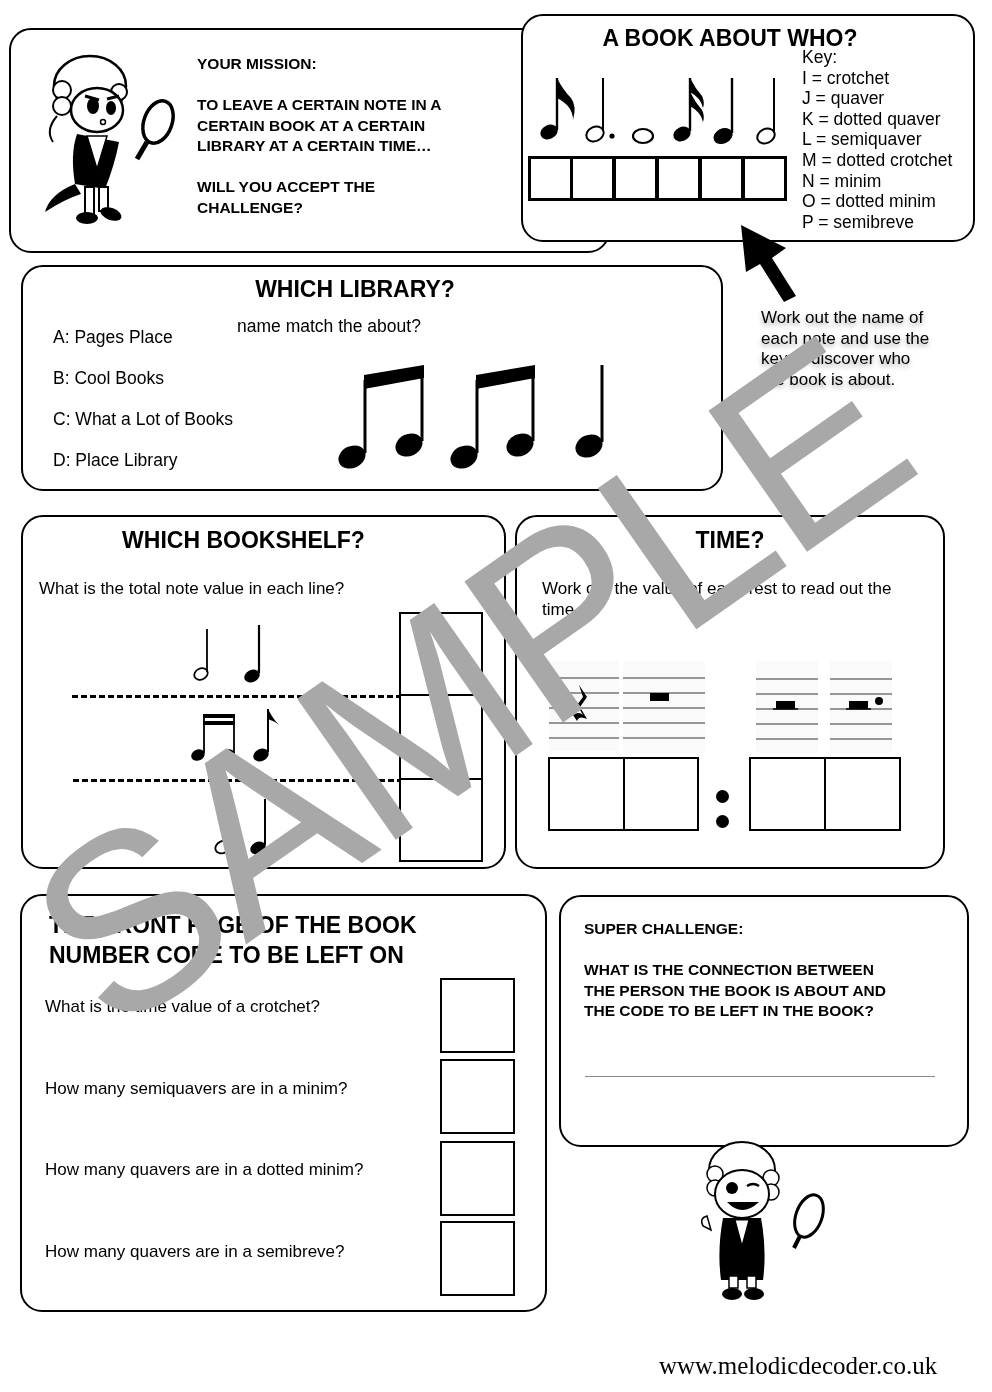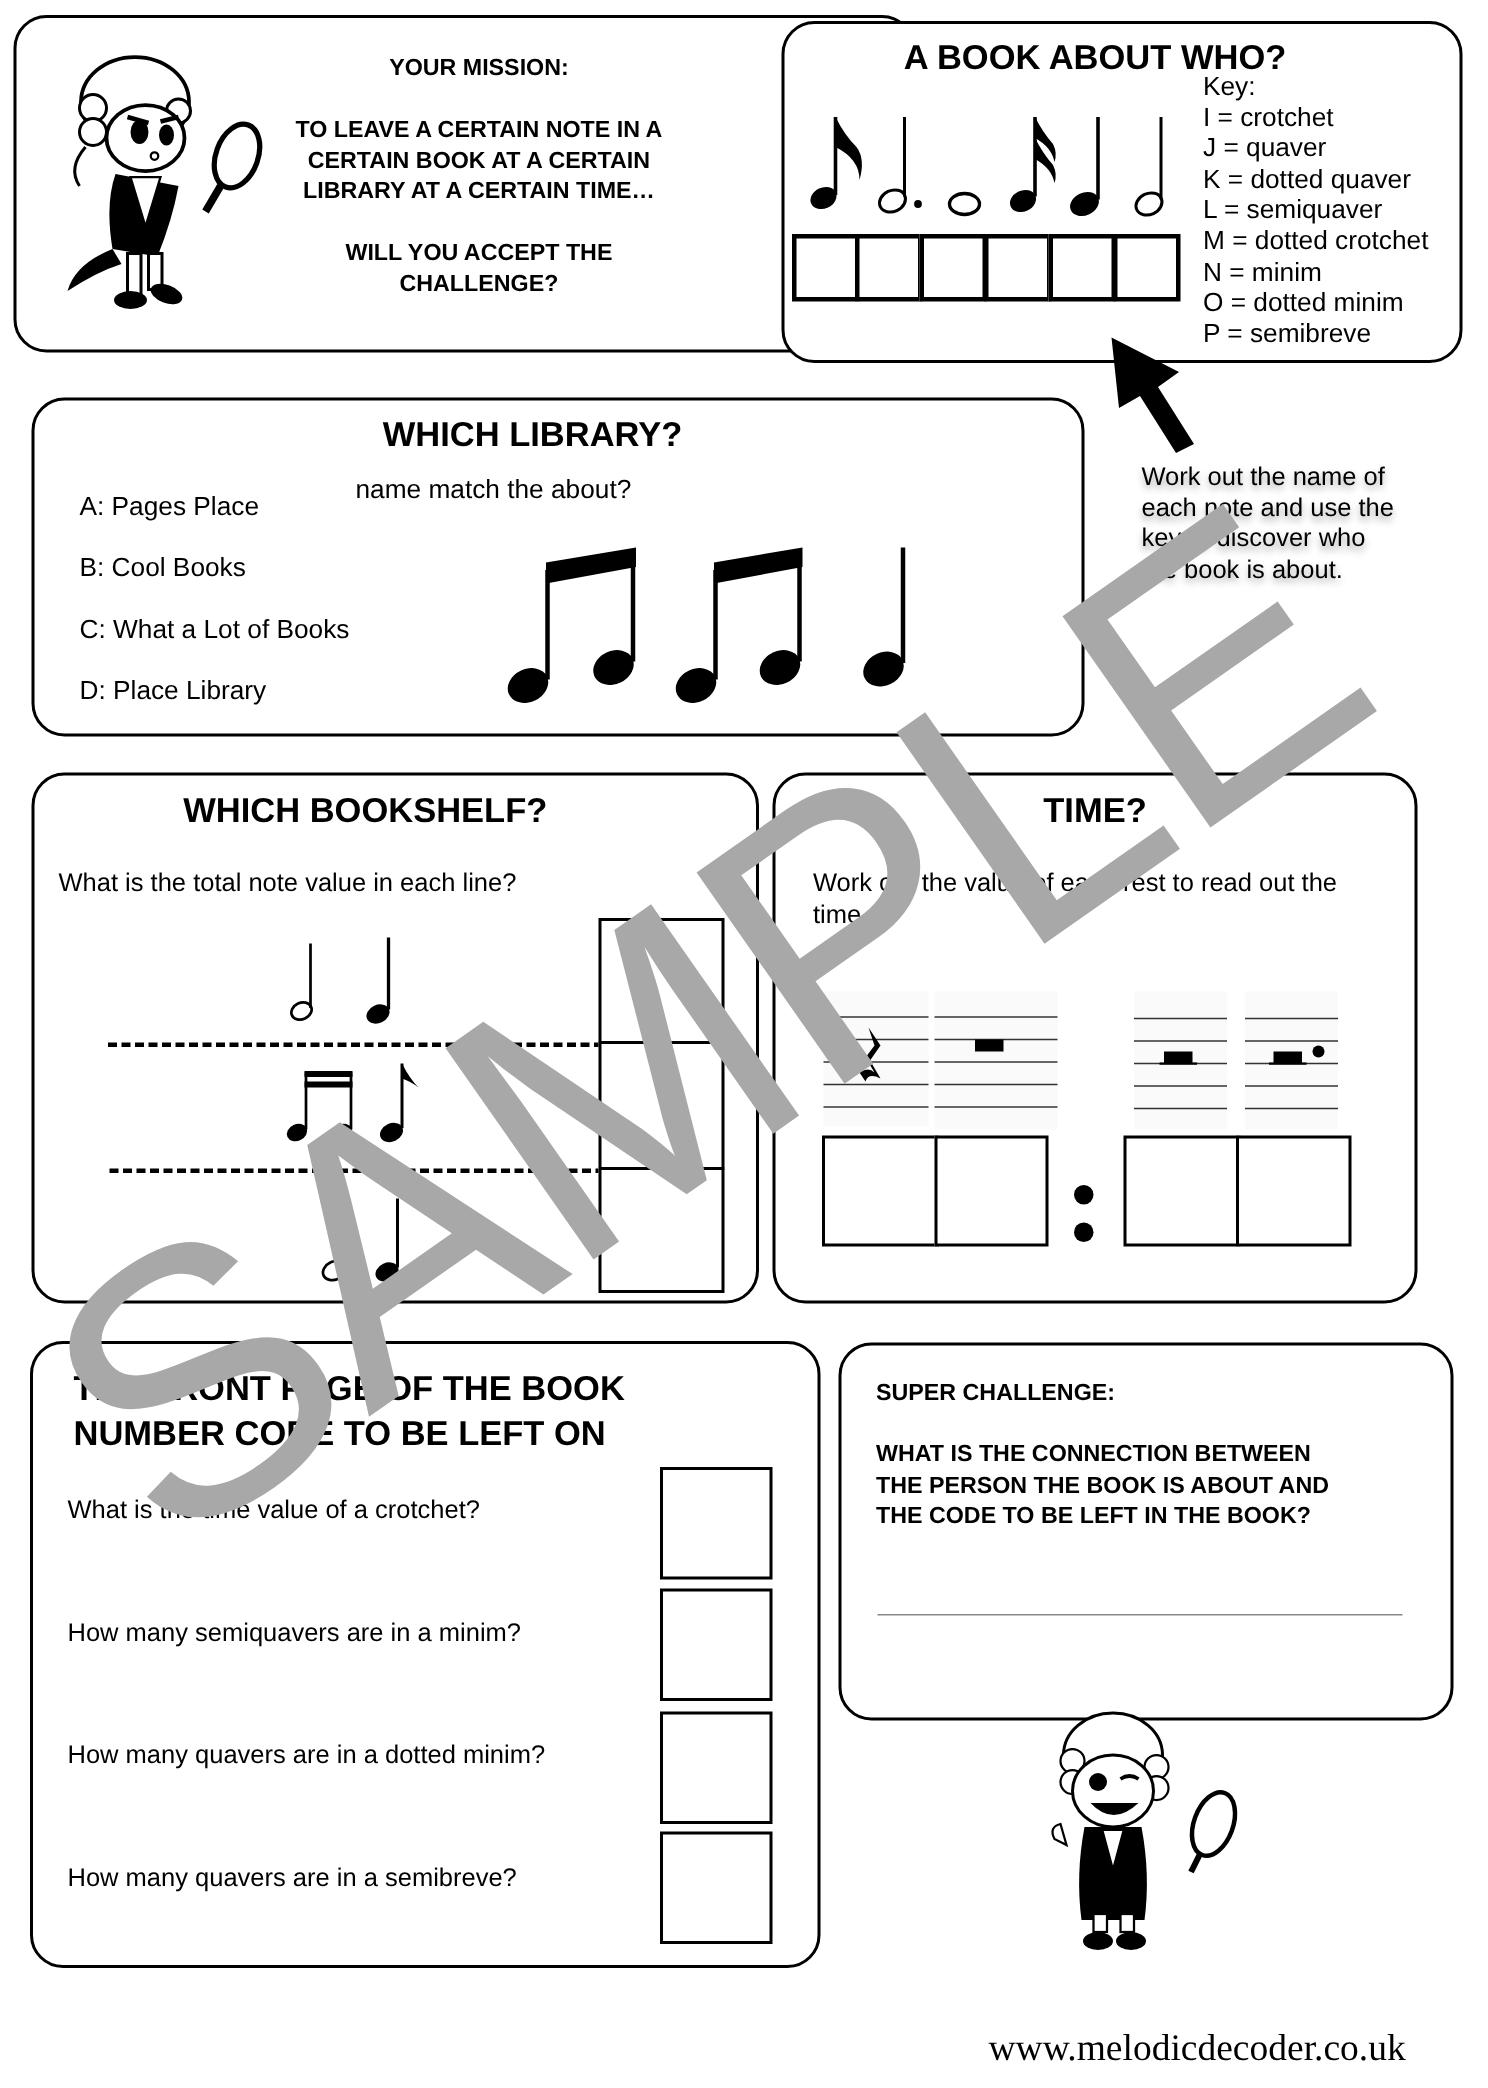--- a/index.html
+++ b/index.html
@@ -13,21 +13,21 @@
   .body-txt { font-size: 17px; line-height: 20.5px; }
   .caps-txt { font-size: 15.5px; font-weight: bold; line-height: 20.5px; }
   svg { position: absolute; overflow: visible; }
   .dash { position: absolute; height: 0; border-top: 3px dashed #000; }
   .watermark { position: absolute; left: 0; top: 0; width: 992px; height: 1392px; pointer-events: none; }
   .footer { position: absolute; font-family: "Liberation Serif", serif; font-size: 25px; }
 </style>
 </head>
 <body>
 
-<div class="panel" style="left:9px; top:10px; width:601px; height:225px;text-align:center;">
+<div class="panel" style="left:9px; top:28px; width:601px; height:225px;">
   <svg width="150" height="190" style="left:24px; top:14px;" viewBox="0 0 150 190">
 
     <ellipse cx="55" cy="42" rx="36" ry="30" fill="#fff" stroke="#000" stroke-width="2.5"></ellipse>
     <circle cx="27" cy="46" r="9" fill="#fff" stroke="#000" stroke-width="2"></circle>
     <circle cx="27" cy="62" r="9" fill="#fff" stroke="#000" stroke-width="2"></circle>
     <circle cx="84" cy="48" r="8" fill="#fff" stroke="#000" stroke-width="2"></circle>
     <path d="M22 72 Q10 86 18 98" fill="none" stroke="#000" stroke-width="2"></path>
 
     <ellipse cx="62" cy="66" rx="26" ry="22" fill="#fff" stroke="#000" stroke-width="2.5"></ellipse>
     <ellipse cx="58" cy="62" rx="6" ry="8" fill="#000"></ellipse>

